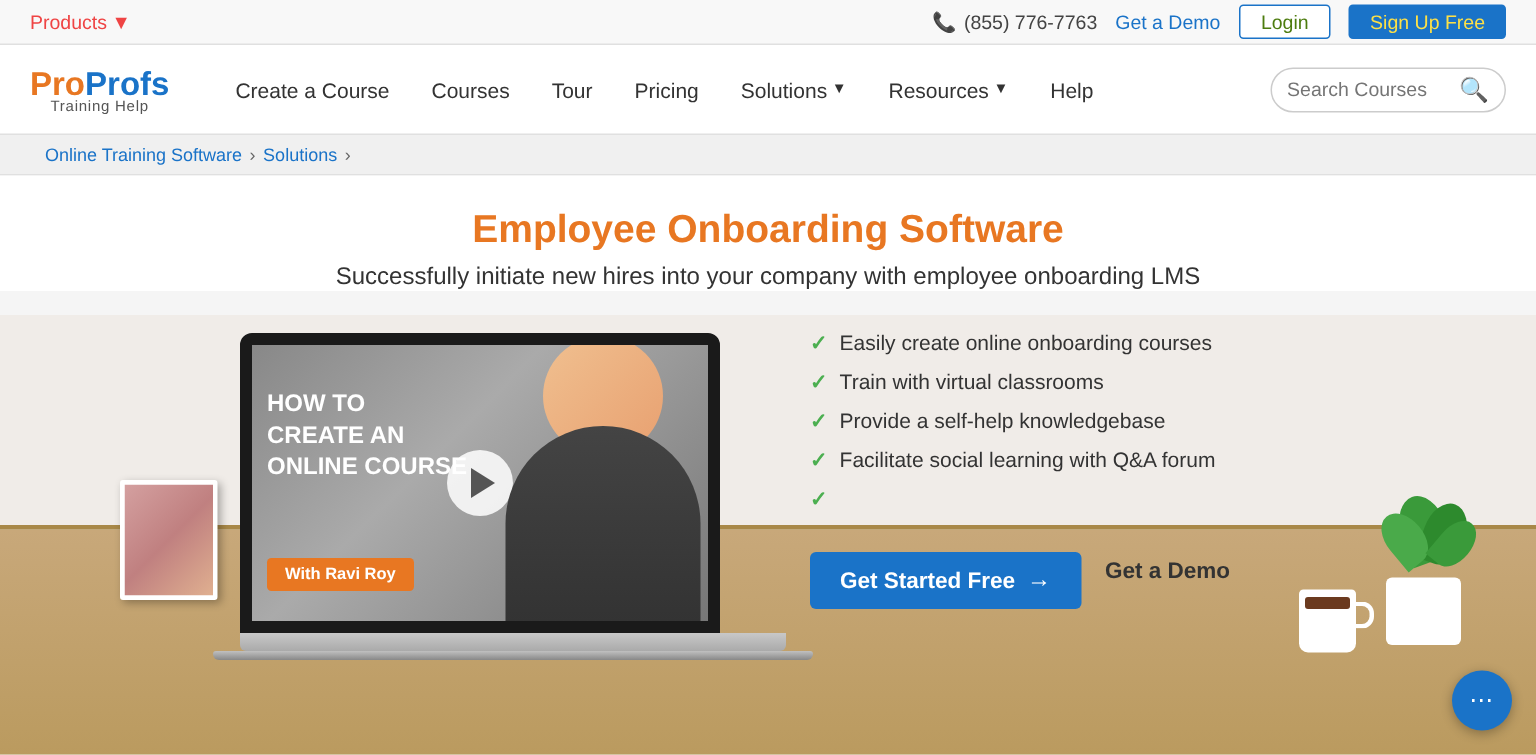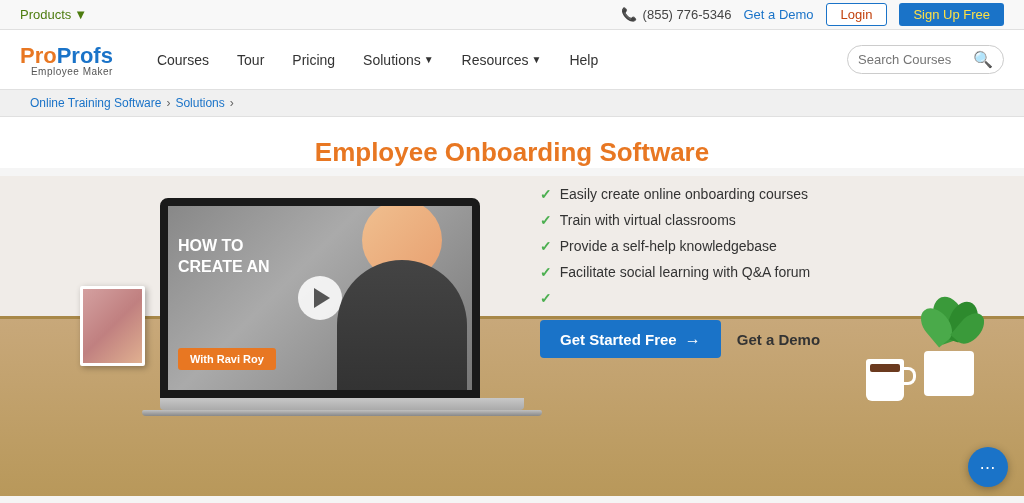--- a/index.html
+++ b/index.html
@@ -8,45 +8,45 @@
     
     .top-bar {
       background: #f8f8f8;
       border-bottom: 1px solid #e0e0e0;
       height: 30px;
       display: flex;
       align-items: center;
       justify-content: space-between;
       padding: 0 20px;
     }
-    .top-bar-left { display: flex; align-items: center; gap: 6px; font-size: 13px; color: #4d7c0f; }
+    .top-bar-left { display: flex; align-items: center; gap: 6px; font-size: 13px; color: #ef4444; }
     .top-bar-left .products-menu { display: flex; align-items: center; gap: 3px; cursor: pointer; }
     .top-bar-right { display: flex; align-items: center; gap: 12px; }
     .phone-wrap { display: flex; align-items: center; gap: 5px; font-size: 13px; color: #444; }
     .get-demo-link { font-size: 13px; color: #1a73c8; text-decoration: none; }
     .login-btn {
-      border: 1px solid #1a73c8; color: #c2410c; background: #fff;
+      border: 1px solid #1a73c8; color: #4d7c0f; background: #fff;
       padding: 3px 14px; border-radius: 3px; font-size: 13px; cursor: pointer; text-align: right;
     }
     .signup-btn {
       background: #1a73c8; color: #fde047;
       padding: 4px 14px; border-radius: 3px; font-size: 13px; cursor: pointer; border: none;
     }
 
     
     .nav-bar {
       background: #fff;
       border-bottom: 1px solid #e0e0e0;
       height: 60px;
       display: flex;
       align-items: center;
       padding: 0 20px;
       gap: 0;
     }
-    .logo-wrap { margin-right: 30px; display: flex; flex-direction: column; align-items: flex-end; }
+    .logo-wrap { margin-right: 30px; display: flex; flex-direction: column; align-items: center; }
     .logo-pro { font-size: 22px; font-weight: 700; }
     .logo-pro .pro { color: #e87722; }
     .logo-pro .profs { color: #1a73c8; }
     .logo-sub { font-size: 10px; color: #555; letter-spacing: 0.5px; margin-top: -3px; }
     .nav-links { display: flex; align-items: center; gap: 0; flex: 1; }
     .nav-link {
       font-size: 14px; color: #333; padding: 0 14px; cursor: pointer;
       white-space: nowrap; height: 60px; display: flex; align-items: center;
       text-decoration: none;
     }
@@ -104,21 +104,21 @@
       left: 0;
       right: 0;
       height: 180px;
       background: linear-gradient(to bottom, #c8a87a 0%, #b8985a 100%);
       border-top: 3px solid #a88848;
     }
 
     
     .laptop-wrap {
       position: absolute;
-      bottom: 80px;
+      bottom: 90px;
       left: 160px;
       width: 364px;
       margin-top: 12px;
     }
     .laptop-screen {
       background: #1a1a1a;
       border-radius: 8px 8px 0 0;
       width: 320px;
       height: 200px;
       overflow: hidden;
@@ -306,20 +306,21 @@
       color: #fff;
       padding: 10px 20px;
       border-radius: 4px;
       font-size: 15px;
       font-weight: 600;
       border: none;
       cursor: pointer;
       display: flex;
       align-items: center;
       gap: 8px;
+      margin-top: 14px;
     }
     .cta-arrow { font-size: 16px; }
     .cta-demo {
       font-size: 15px;
       color: #333;
       font-weight: 600;
       cursor: pointer;
       text-decoration: none;
     }
 
@@ -346,36 +347,37 @@
 <div class="top-bar">
   <div class="top-bar-left">
     <span class="products-menu">
       <span>Products</span>
       <span>▼</span>
     </span>
   </div>
   <div class="top-bar-right">
     <div class="phone-wrap">
       <span>📞</span>
-      <span>(855) 776-5346</span>
+      <span>(855) 776-7763</span>
     </div>
     <a class="get-demo-link" href="#">Get a Demo</a>
     <button class="login-btn">Login</button>
     <button class="signup-btn">Sign Up Free</button>
   </div>
 </div>
 
 <div class="nav-bar">
   <div class="logo-wrap">
     <div class="logo-pro">
       <span class="pro">Pro</span><span class="profs">Profs</span>
     </div>
-    <div class="logo-sub">Employee Maker</div>
+    <div class="logo-sub">Training Help</div>
   </div>
   <div class="nav-links">
+    <a class="nav-link" href="#">Create a Course</a>
     <a class="nav-link" href="#">Courses</a>
     <a class="nav-link" href="#">Tour</a>
     <a class="nav-link" href="#">Pricing</a>
     <a class="nav-link" href="#">
       <span>Solutions</span>
       <span class="chevron">▼</span>
     </a>
     <a class="nav-link" href="#">
       <span>Resources</span>
       <span class="chevron">▼</span>
@@ -390,36 +392,38 @@
 
 <div class="breadcrumb">
   <a href="#">Online Training Software</a>
   <span>›</span>
   <a href="#">Solutions</a>
   <span>›</span>
 </div>
 
 <div class="hero">
   <div class="hero-title">Employee Onboarding Software</div>
+  <div class="hero-subtitle">Successfully initiate new hires into your company with employee onboarding LMS</div>
 </div>
 
 <div class="content-area">
 
   <div class="desk-bg"></div>
 
   <div class="photo-frame">
     <div class="photo-inner"></div>
   </div>
 
   <div class="laptop-wrap">
     <div class="laptop-screen">
       <div class="laptop-screen-inner">
         <div class="laptop-text-overlay">
           <div>HOW TO</div>
           <div>CREATE AN</div>
+          <div>ONLINE COURSE</div>
         </div>
         <div class="play-btn">
           <div class="play-triangle"></div>
         </div>
         <div class="laptop-badge">With Ravi Roy</div>
 
         <div style="position:absolute;right:0;bottom:0;width:140px;height:195px;overflow:hidden;">
           <div style="width:80px;height:80px;background:linear-gradient(135deg,#f0c090,#e8a070);border-radius:50%;position:absolute;top:5px;right:30px;"></div>
           <div style="width:130px;height:130px;background:linear-gradient(to bottom,#444,#333);border-radius:50% 50% 0 0;position:absolute;bottom:0;right:5px;"></div>
         </div>

